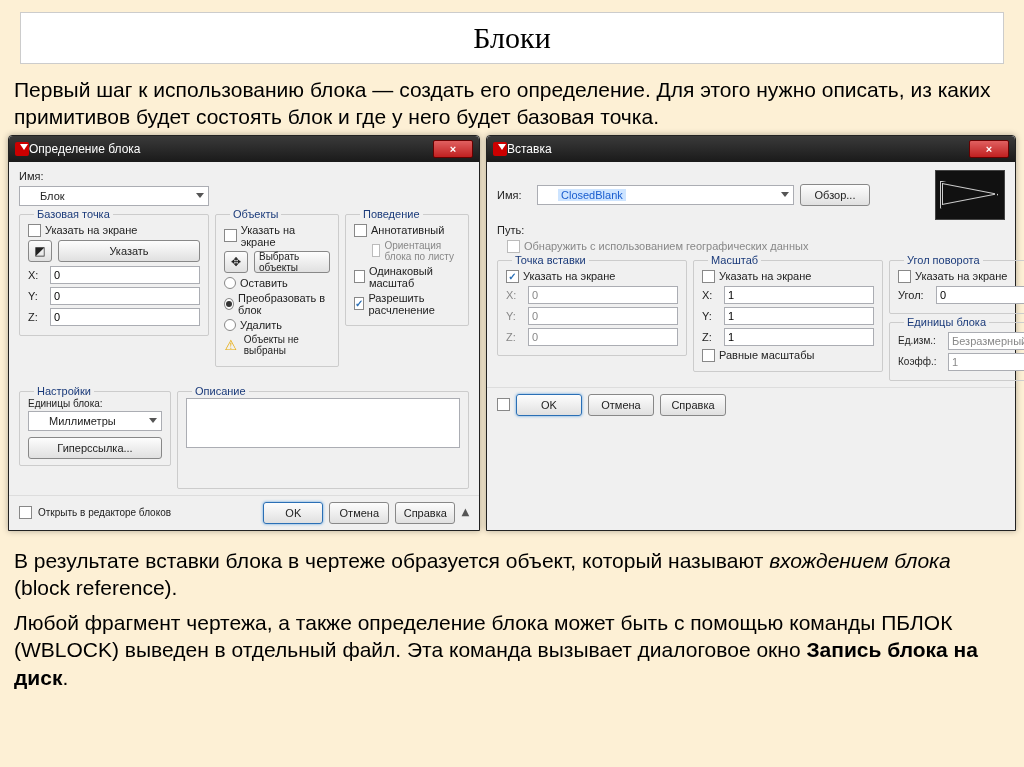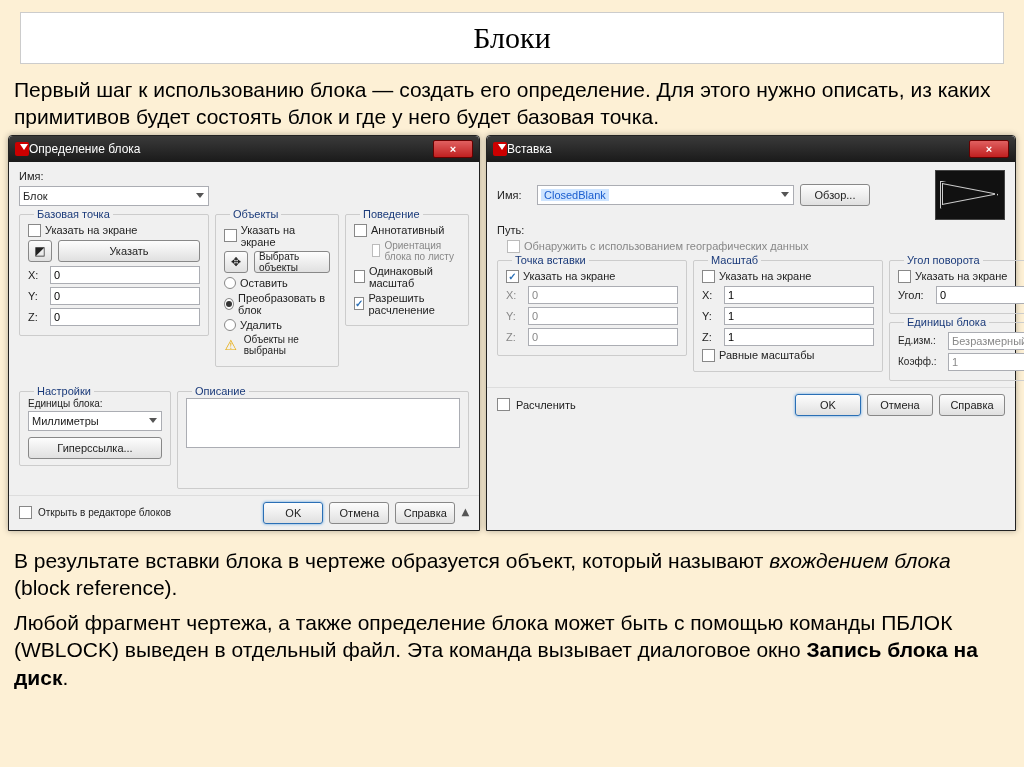--- a/index.html
+++ b/index.html
@@ -21,21 +21,21 @@
   .win-title { background: linear-gradient(to bottom, #3a3a3a, #1a1a1a); color: #fff; padding: 4px 6px; display: flex; align-items: center; border-radius: 4px 4px 0 0; }
   .win-icon { width: 14px; height: 14px; background: #c00; border-radius: 2px; position: relative; }
   .win-icon::after { content: ''; position: absolute; top:2px; left:5px; width:0; height:0; border-left:4px solid transparent; border-right:4px solid transparent; border-bottom:6px solid #fff; transform: rotate(180deg);}
   .win-title-text { flex: 1; font-size: 12px; }
   .win-close { width: 40px; height: 18px; background: linear-gradient(to bottom, #e06060, #c02020); border: 1px solid #600; border-radius: 2px; display:flex; align-items:center; justify-content:center; color:#fff; font-weight:bold; font-size:11px; cursor:pointer; }
   
   .win-body { padding: 8px 10px 6px 10px; }
   
   .row { display: flex; align-items: center; gap: 6px; margin-bottom: 4px; }
   .label { font-size: 11px; }
-  .dropdown { border: 1px solid #abadb3; background: #fff; padding: 2px 3px; font-size: 11px; height: 20px; display:flex; align-items:center; position:relative; }
+  .dropdown { border: 1px solid #abadb3; background: #fff; padding: 2px 20px; font-size: 11px; height: 20px; display:flex; align-items:center; position:relative; }
   .dropdown::after { content: ''; position:absolute; right:4px; top:6px; width:0; height:0; border-left:4px solid transparent; border-right:4px solid transparent; border-top:5px solid #555; }
   
   .disabled-input { background: #f4f4f4; color: #888; }
   
   .button { background: linear-gradient(to bottom, #fdfdfd, #e0e0e0); border: 1px solid #888; border-radius: 3px; padding: 2px 10px; font-size: 11px; height: 22px; cursor:pointer; display:flex; align-items:center; justify-content:center; }
   .button.primary { border-color: #2a6fb5; box-shadow: 0 0 3px #5aa0e0; }
   
   .fieldset { border: 1px solid #ccc; border-radius: 2px; padding: 6px 8px 6px 8px; margin-top: 4px; position:relative;}
   .fieldset-title { position:absolute; top:-7px; left:14px; background:#f0f0f0; padding:0 3px; font-size:11px; color:#1a3a7a; }
   
@@ -325,21 +325,20 @@
             <div class="coord-row">
                 <span style="width:46px; font-size:10px;">Коэфф.:</span>
                 <input class="coord-input disabled-input" disabled="" value="1" style="">
               </div>
           </div>
         </div>
       </div>
     </div>
     <div class="bottom-row">
       <span class="chk"></span>
-      <span style="font-size:11px; flex:1;">Расчленить</span>
       <div class="button primary" style="width:66px;">
           <span>OK</span>
         </div>
       <div class="button" style="width:66px;">
           <span>Отмена</span>
         </div>
       <div class="button" style="width:66px;">
           <span>Справка</span>
         </div>
     </div>

